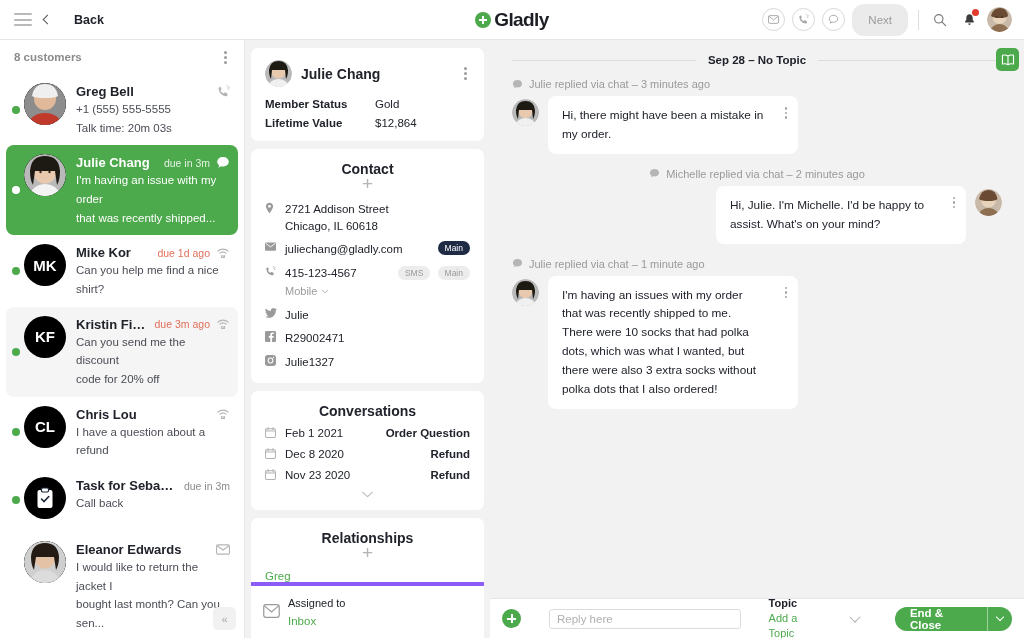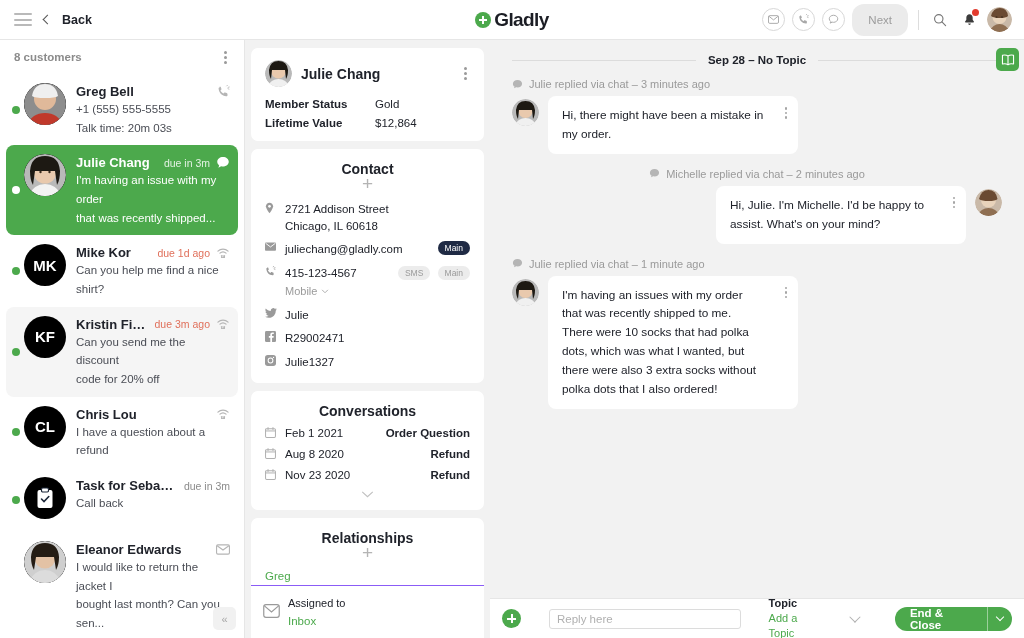--- a/index.html
+++ b/index.html
@@ -12,21 +12,21 @@
   .app { width: 1024px; height: 638px; display: flex; flex-direction: column; position: relative; }
 
   
   .topbar {
     height: 40px; background: #fff; display: flex; align-items: center;
     border-bottom: 1px solid #e6e6e6; flex: 0 0 40px; position: relative;
   }
   .tb-left { display: flex; align-items: center; gap: 12px; padding-left: 14px; width: 245px; }
   .hamburger { width: 18px; height: 13px; display: flex; flex-direction: column; justify-content: space-between; cursor: pointer; }
   .hamburger i { display: block; height: 2px; background: #b9b9b9; border-radius: 1px; }
-  .back-grp { display: flex; align-items: center; gap: 11px; cursor: pointer; }
+  .back-grp { display: flex; align-items: center; gap: 23px; cursor: pointer; }
   .chev-l { width: 7px; height: 7px; border-left: 1.6px solid #555; border-bottom: 1.6px solid #555; transform: rotate(45deg); }
   .back-txt { font-size: 12.5px; font-weight: bold; color: #20232b; }
   .logo-wrap { position: absolute; left: 0; right: 0; display: flex; justify-content: center; align-items: center; pointer-events: none; }
   .logo { display: flex; align-items: center; gap: 3px; pointer-events: auto; }
   .logo-mark { width: 16px; height: 16px; border-radius: 50%; background: #4ca94c; position: relative; }
   .logo-mark::before, .logo-mark::after { content: ""; position: absolute; background: #fff; }
   .logo-mark::before { width: 8px; height: 2px; left: 4px; top: 7px; }
   .logo-mark::after { width: 2px; height: 8px; left: 7px; top: 4px; }
   .logo-txt { font-size: 19px; font-weight: bold; color: #1b1d24; letter-spacing: -0.6px; }
   .tb-right { margin-left: auto; display: flex; align-items: center; gap: 7px; padding-right: 12px; }
@@ -84,21 +84,21 @@
   .pill { font-size: 8.5px; padding: 2px 7px; border-radius: 8px; margin-left: 4px; white-space: nowrap; }
   .pill.dark { background: #1f2a44; color: #fff; }
   .pill.light { background: #ececec; color: #9a9a9a; }
   .sub { color: #9a9a9a; font-size: 11px; display: flex; align-items: center; gap: 4px; margin-top: 2px; cursor: pointer; }
   .conv-row { display: flex; align-items: center; font-size: 11.5px; margin-bottom: 9px; cursor: pointer; }
   .conv-row .ci { width: 20px; flex: 0 0 20px; color: #b0b0b0; }
   .conv-date { color: #20232b; }
   .conv-tag { margin-left: auto; font-weight: bold; color: #20232b; }
   .expand { display: flex; justify-content: center; padding-top: 1px; cursor: pointer; }
   .rel { font-size: 11.5px; color: #4ca94c; margin-bottom: 14px; cursor: pointer; }
-  .assigned { position: absolute; left: 6px; right: 6px; bottom: 0; background: #fff; border-top: 1px solid #8b5cf6; display: flex; align-items: center; gap: 8px; padding: 7px 12px 9px 12px; }
+  .assigned { position: absolute; left: 6px; right: 6px; bottom: 0; background: #fff; border-top: 4px solid #8b5cf6; display: flex; align-items: center; gap: 8px; padding: 7px 12px 9px 12px; }
   .asg-lbl { font-size: 11px; color: #20232b; }
   .asg-val { font-size: 11.5px; color: #4ca94c; }
 
   
   .conv { flex: 1; display: flex; flex-direction: column; background: #f2f2f2; min-width: 0; position: relative; }
   .conv-scroll { flex: 1; padding: 14px 22px 10px 22px; overflow: hidden; }
   .day-sep { display: flex; align-items: center; gap: 12px; margin-bottom: 12px; }
   .day-sep .ln { flex: 1; height: 1px; background: #dcdcdc; }
   .day-sep .lbl { font-size: 11.5px; font-weight: bold; color: #20232b; white-space: nowrap; }
   .kb-btn { position: absolute; top: 8px; right: 5px; width: 23px; height: 23px; border-radius: 5px; background: #4ca94c; display: flex; align-items: center; justify-content: center; cursor: pointer; }
@@ -508,21 +508,21 @@
               <span class="conv-tag">Order Question</span>
             </div>
             <div class="conv-row">
               <span class="ci">
                 <svg width="11" height="11" viewBox="0 0 12 12">
                   <rect x="0.6" y="1.8" width="10.8" height="9.6" rx="1.2" fill="none" stroke="#b0b0b0" stroke-width="1.1"></rect>
                   <path d="M0.6 4.3 H11.4" stroke="#b0b0b0" stroke-width="1.1"></path>
                   <path d="M3.3 .6 V2.6 M8.7 .6 V2.6" stroke="#b0b0b0" stroke-width="1.1" stroke-linecap="round"></path>
                 </svg>
               </span>
-              <span class="conv-date">Aug 8 2020</span>
+              <span class="conv-date">Dec 8 2020</span>
               <span class="conv-tag">Refund</span>
             </div>
             <div class="conv-row">
               <span class="ci">
                 <svg width="11" height="11" viewBox="0 0 12 12">
                   <rect x="0.6" y="1.8" width="10.8" height="9.6" rx="1.2" fill="none" stroke="#b0b0b0" stroke-width="1.1"></rect>
                   <path d="M0.6 4.3 H11.4" stroke="#b0b0b0" stroke-width="1.1"></path>
                   <path d="M3.3 .6 V2.6 M8.7 .6 V2.6" stroke="#b0b0b0" stroke-width="1.1" stroke-linecap="round"></path>
                 </svg>
               </span>

